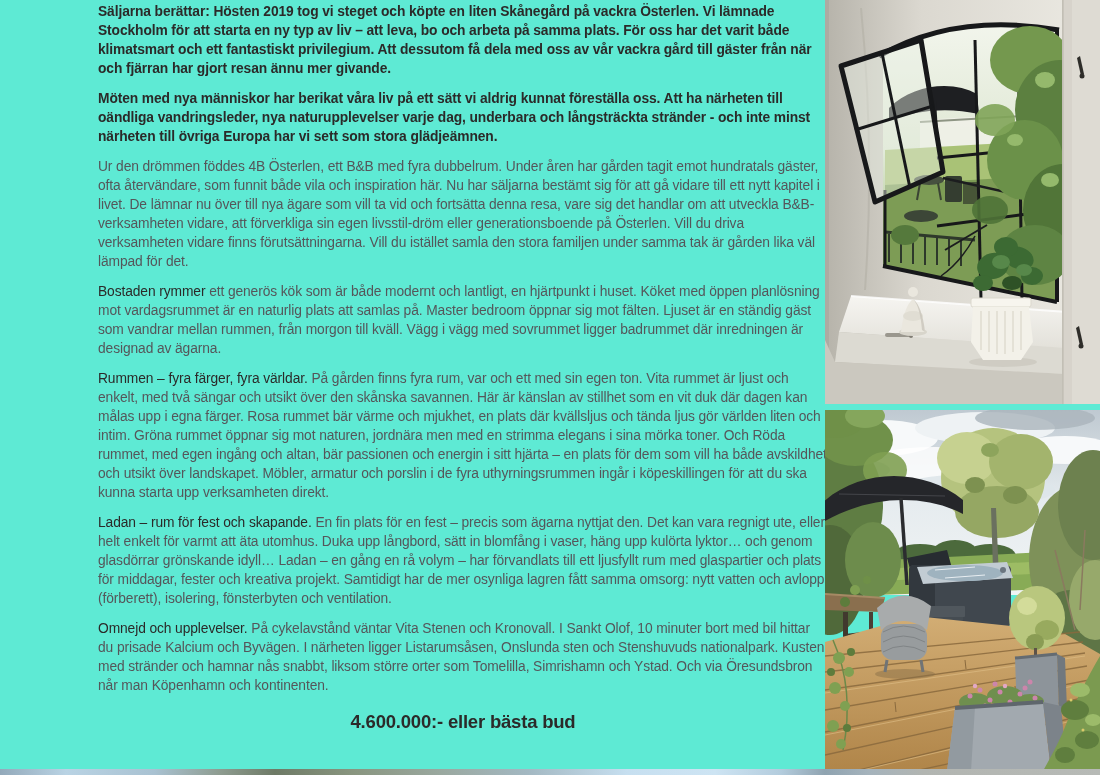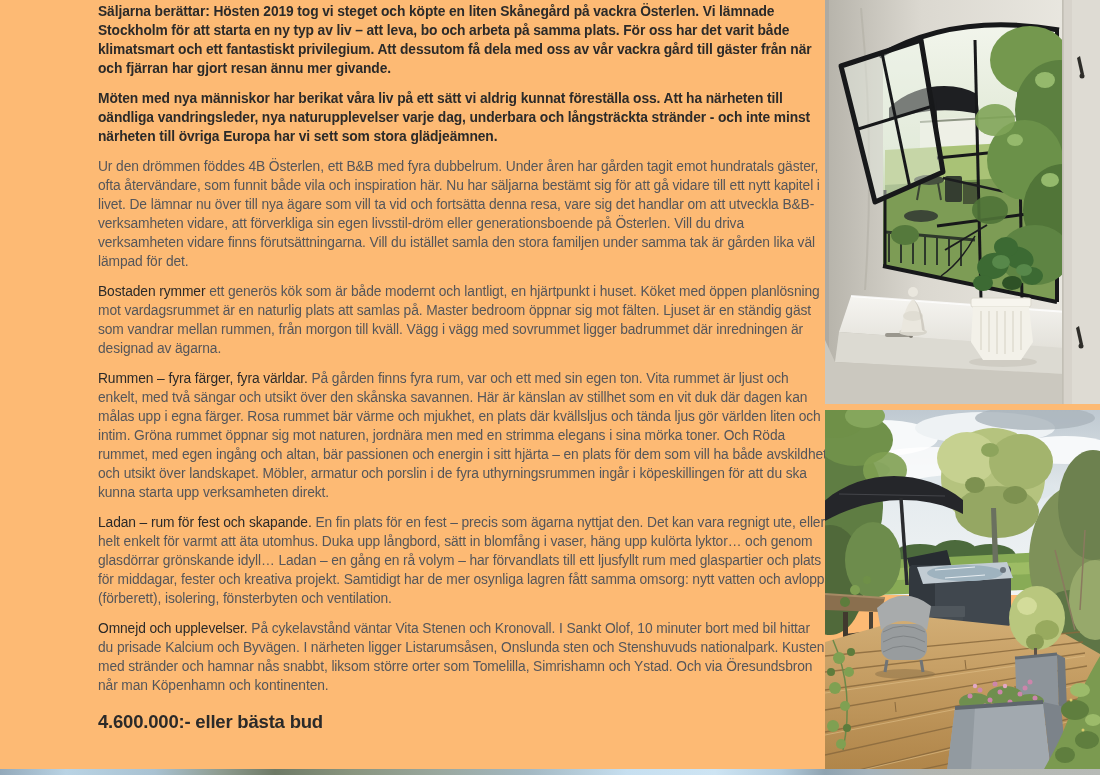--- a/index.html
+++ b/index.html
@@ -1,29 +1,29 @@
 <!DOCTYPE html>
 <html style="--text-regular: #55565a; --text-bold: #2b2a29;"><head>
 <meta charset="utf-8">
 <style>
   html,body { margin:0; padding:0; background:#ffffff; }
   .page {
-    position:relative; width:1100px; height:775px; background:#fdba74;
+    position:relative; width:1100px; height:775px; background:#5eead4;
     overflow:hidden; font-family:"Liberation Sans", sans-serif;
   }
   .article { position:absolute; left:98px; top:0; width:730px; padding-top:2px; }
   .para {
     margin:0 0 11px 0; font-size:13.8px; line-height:19px;
     color:var(--text-regular,#55565a); letter-spacing:-0.1px;
   }
   .para.bold-all { font-weight:700; color:var(--text-bold,#2b2a29); }
   .para strong { font-weight:400; color:var(--text-bold,#2b2a29); }
   .price {
     margin:16px 0 0 0; font-size:18.5px; line-height:22px; font-weight:700;
-    color:var(--text-bold,#262524); letter-spacing:-0.2px;
+    color:var(--text-bold,#262524); letter-spacing:-0.2px;text-align:center;
   }
   .photo { position:absolute; left:825px; width:275px; margin:0; }
   .photo svg { display:block; }
   .photo-window { top:0; height:404px; }
   .photo-deck { top:410px; height:361px; }
   .photo-strip {
     position:absolute; left:0; bottom:0; width:1100px; height:6px;
     background:linear-gradient(90deg,
       #93a9ba 0%, #b9d3e4 6%, #a9c2d2 14%, #8e9c90 20%,
       #6e7a66 25%, #89957f 32%, #9aa89f 40%, #a3b8c2 48%,

